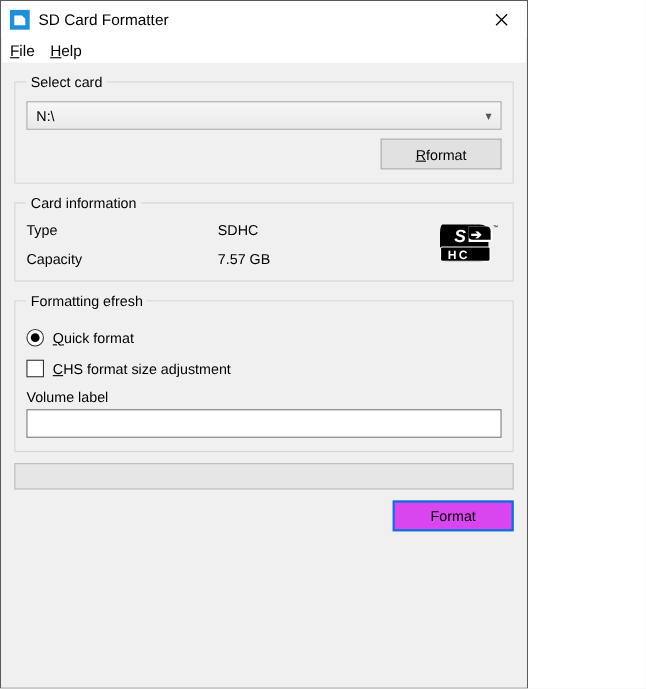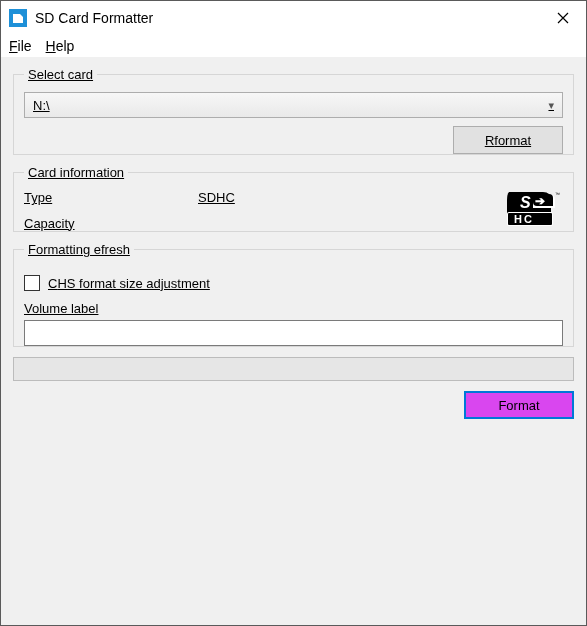--- a/index.html
+++ b/index.html
@@ -8,21 +8,21 @@
     padding: 0;
     font-family: "Segoe UI", Tahoma, sans-serif;
     font-size: 13px;
     background: #fff;
     width: 587px;
     height: 626px;
     overflow: hidden;
     color: #000;
   }
   .window {
-    width: 587px;
+    width: 480px;
     height: 626px;
     border: 1px solid #5a5a5a;
     background: #fff;
     display: flex;
     flex-direction: column;
   }
   .titlebar {
     height: 34px;
     display: flex;
     align-items: center;
@@ -67,23 +67,22 @@
     background: #f0f0f0;
     padding: 10px 12px 6px 12px;
     display: flex;
     flex-direction: column;
     gap: 10px;
   }
 
   fieldset.group {
     border: 1px solid #d6d6d6;
     border-radius: 0;
-    padding: 10px 10px 0 10px;
+    padding: 10px 10px 12px 10px;
     margin: 0;
-    text-decoration: underline;
   }
   fieldset.group > legend {
     padding: 0 4px;
     font-size: 13px;
     color: #000;
   }
 
   .dropdown {
     width: 100%;
     height: 26px;
@@ -220,26 +219,33 @@
             <path d="M28 4 L44 4 Q50 4 50 10 L50 18 L28 18 Z" fill="#fff"></path>
             <path d="M28 4 L44 4 Q48 4 48 8 L48 16 L32 16 Q28 16 28 12 Z" fill="#000"></path>
             <text x="30" y="15" font-family="Arial Black, Arial" font-size="12" font-weight="900" fill="#fff">➔</text>
             <rect x="2" y="22" width="46" height="14" rx="2" fill="#fff"></rect>
             <rect x="3" y="23" width="44" height="12" rx="1" fill="#000"></rect>
             <text x="9" y="33" font-family="Arial Black, Arial" font-size="11" font-weight="900" fill="#fff" letter-spacing="2">HC</text>
             <text x="50" y="6" font-size="5" fill="#000">™</text>
           </svg>
         </div>
         <div>Capacity</div>
+        <div>7.57 GB</div>
       </div>
     </fieldset>
 
     <fieldset class="group">
       <legend>Formatting efresh</legend>
 
+      <div class="radio-row">
+        <div class="radio-outer">
+            <div class="radio-dot"></div>
+          </div>
+        <span><span style="text-decoration:underline">Q</span>uick format</span>
+      </div>
 
 
       <div class="check-row">
         <div class="checkbox-box"></div>
         <span><span style="text-decoration:underline">C</span>HS format size adjustment</span>
       </div>
 
       <div class="vol-label">Volume label</div>
       <input class="textinput" type="text" value="" style="">
     </fieldset>

